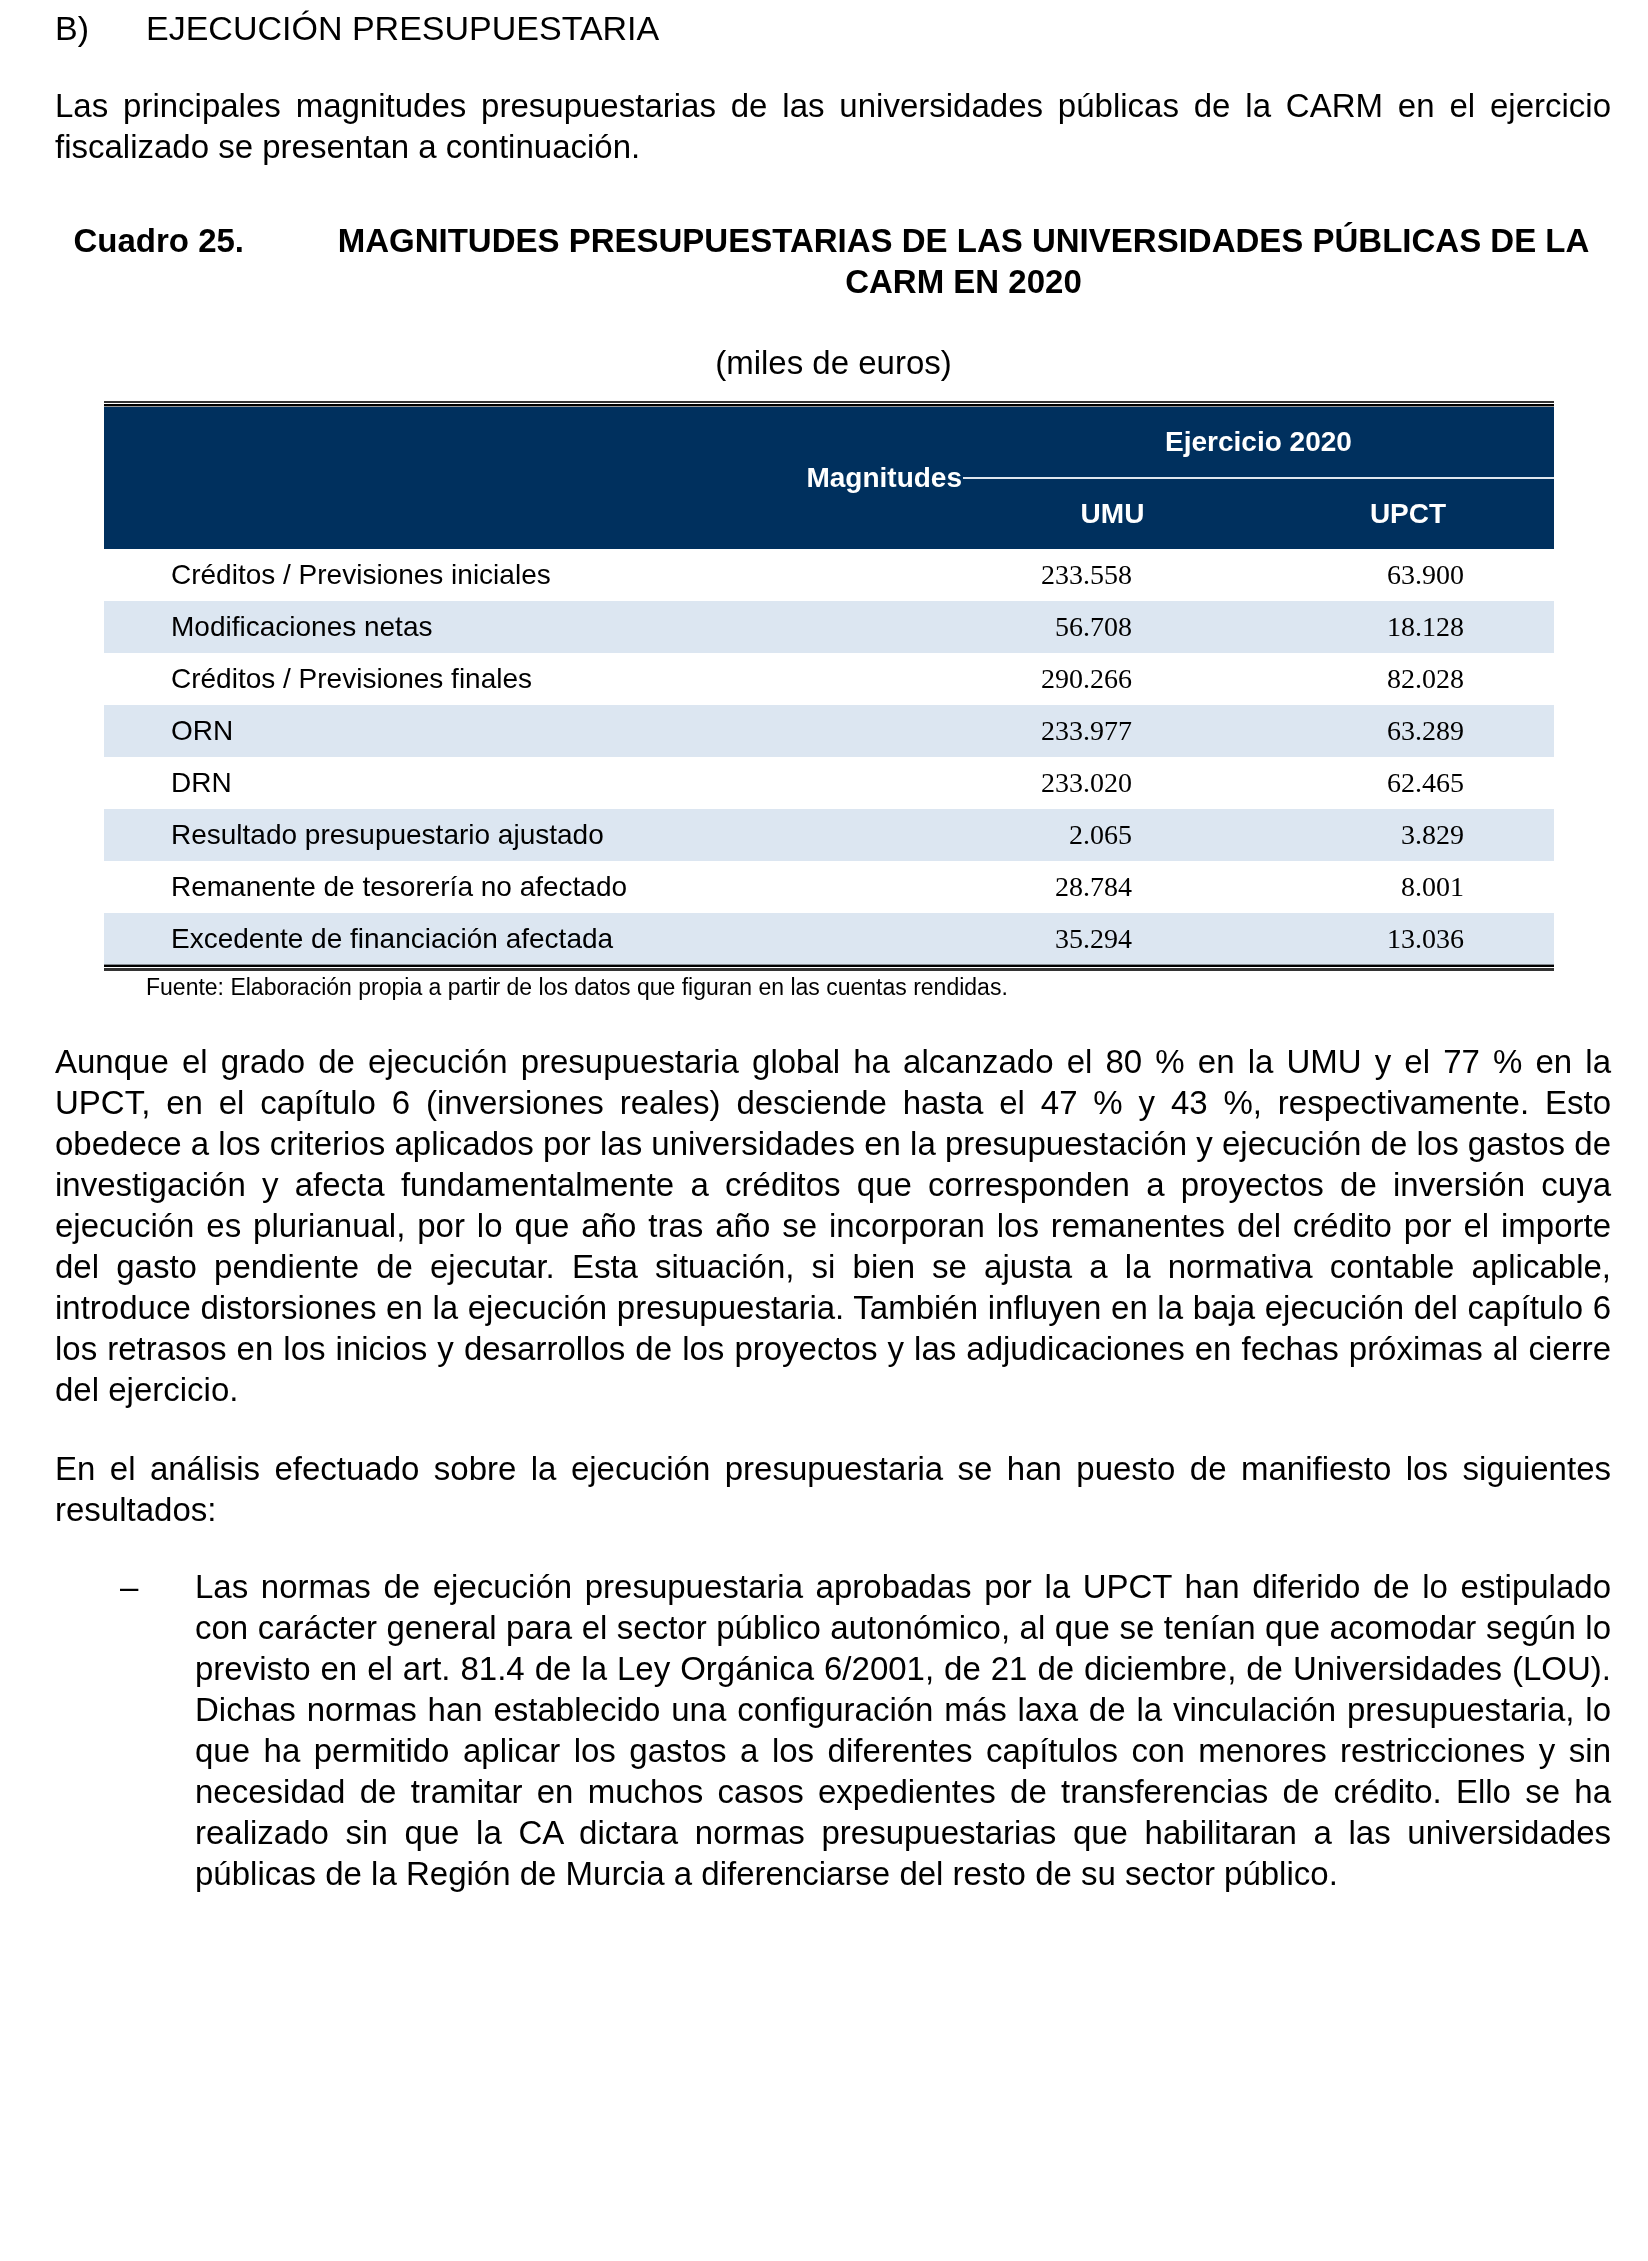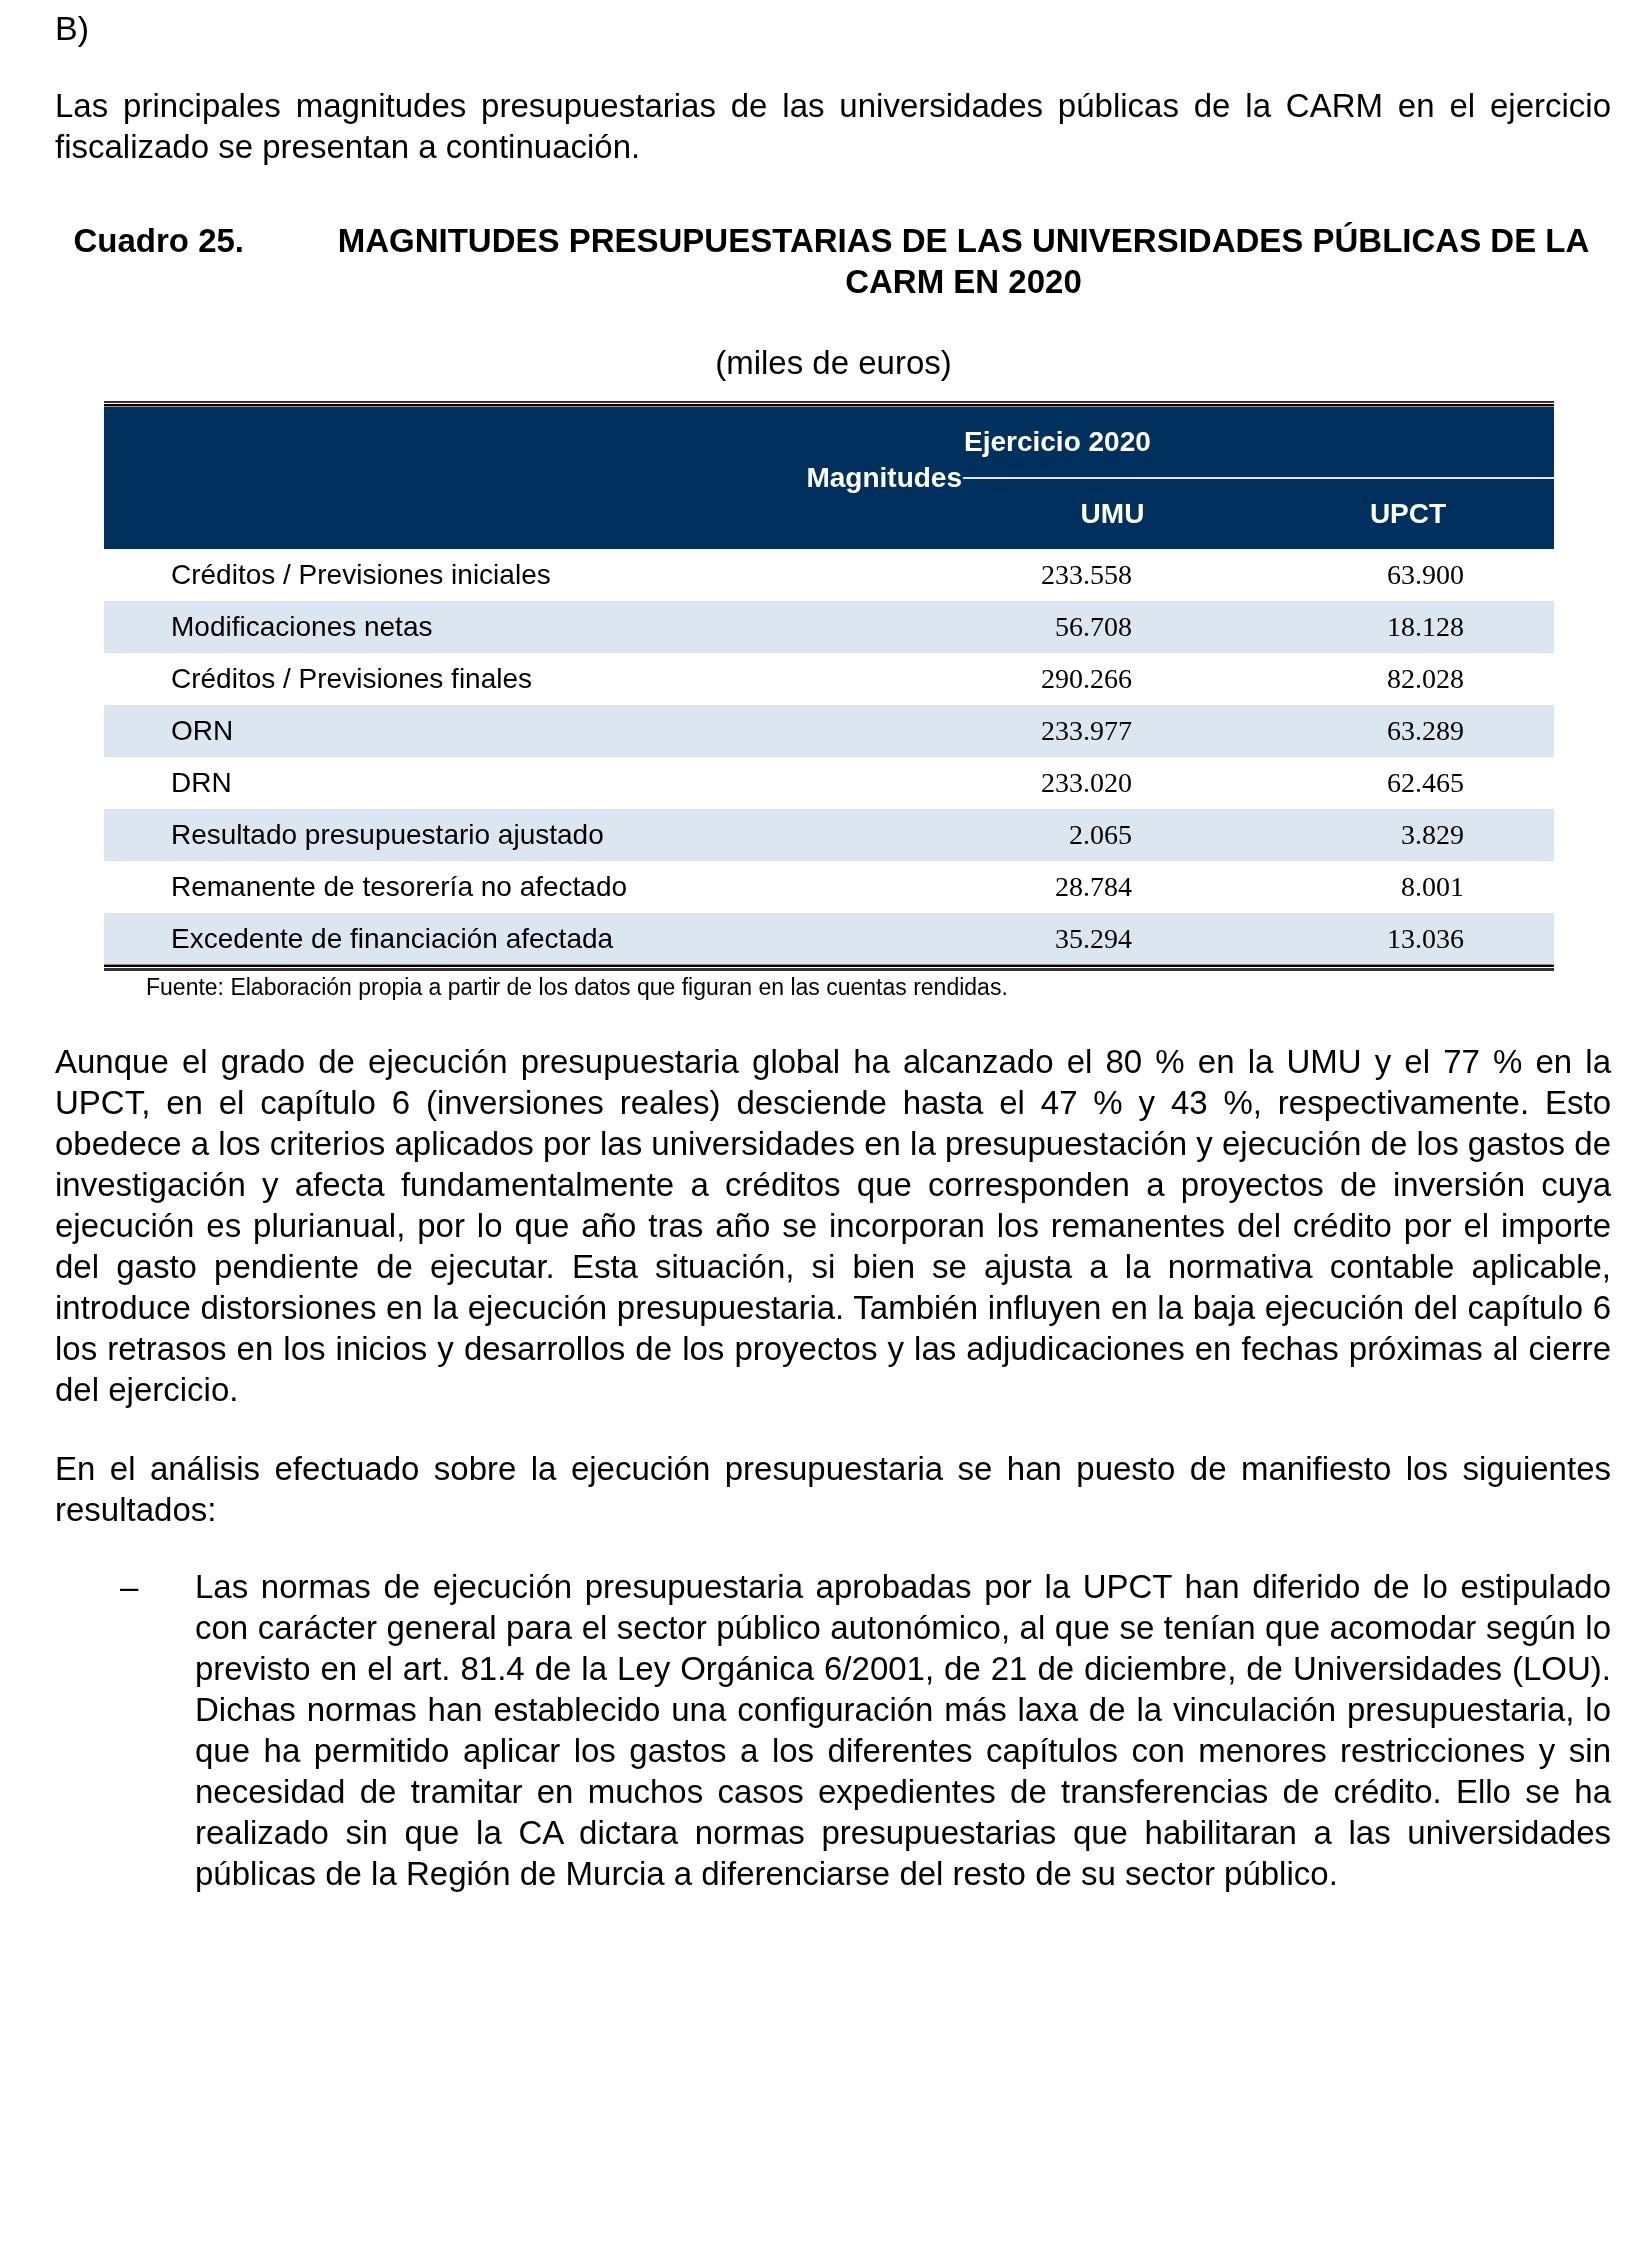--- a/index.html
+++ b/index.html
@@ -55,21 +55,21 @@
     .rule-top { height: 2.4px; background: #333; border-bottom: 1.6px solid #fff; box-shadow: 0 2.4px 0 #000; margin-bottom: 2.4px;}
     .rule-bottom { height: 2.4px; background: #333; border-top: 1.6px solid #fff; box-shadow: 0 -2.4px 0 #000; margin-top: 2.4px;}
     thead th {
       background: #00305e;
       color: #ffffff;
       font-weight: bold;
       font-size: 28px;
     }
     th.mag { width: 857px; text-align: right; height: 138px; }
     th.group {
-      height: 68px; text-align: left;
+      height: 68px; text-align: center;
       border-bottom: 2.4px solid #dfe6ee;
     }
     th.col { height: 68px; text-align: center; }
     th.col-umu { width: 297px; }
     tbody td {
       height: 52px;
       font-size: 28px;
       padding: 0;
     }
     tbody tr.stripe td { background: #dce6f1; }
@@ -95,20 +95,21 @@
       margin: 0;
     }
   </style>
 </head>
 <body>
 
 <div class="page">
 
   <div class="section-heading">
     <span class="num">B)</span>
+    <span>EJECUCIÓN PRESUPUESTARIA</span>
   </div>
 
   <p class="para p1">Las principales magnitudes presupuestarias de las universidades públicas de la CARM en el ejercicio fiscalizado se presentan a continuación.</p>
 
   <div class="caption">
     <span class="label">Cuadro 25.</span>
     <span class="title">MAGNITUDES PRESUPUESTARIAS DE LAS UNIVERSIDADES PÚBLICAS DE LA CARM EN 2020</span>
   </div>
   <div class="units">(miles de euros)</div>
 

